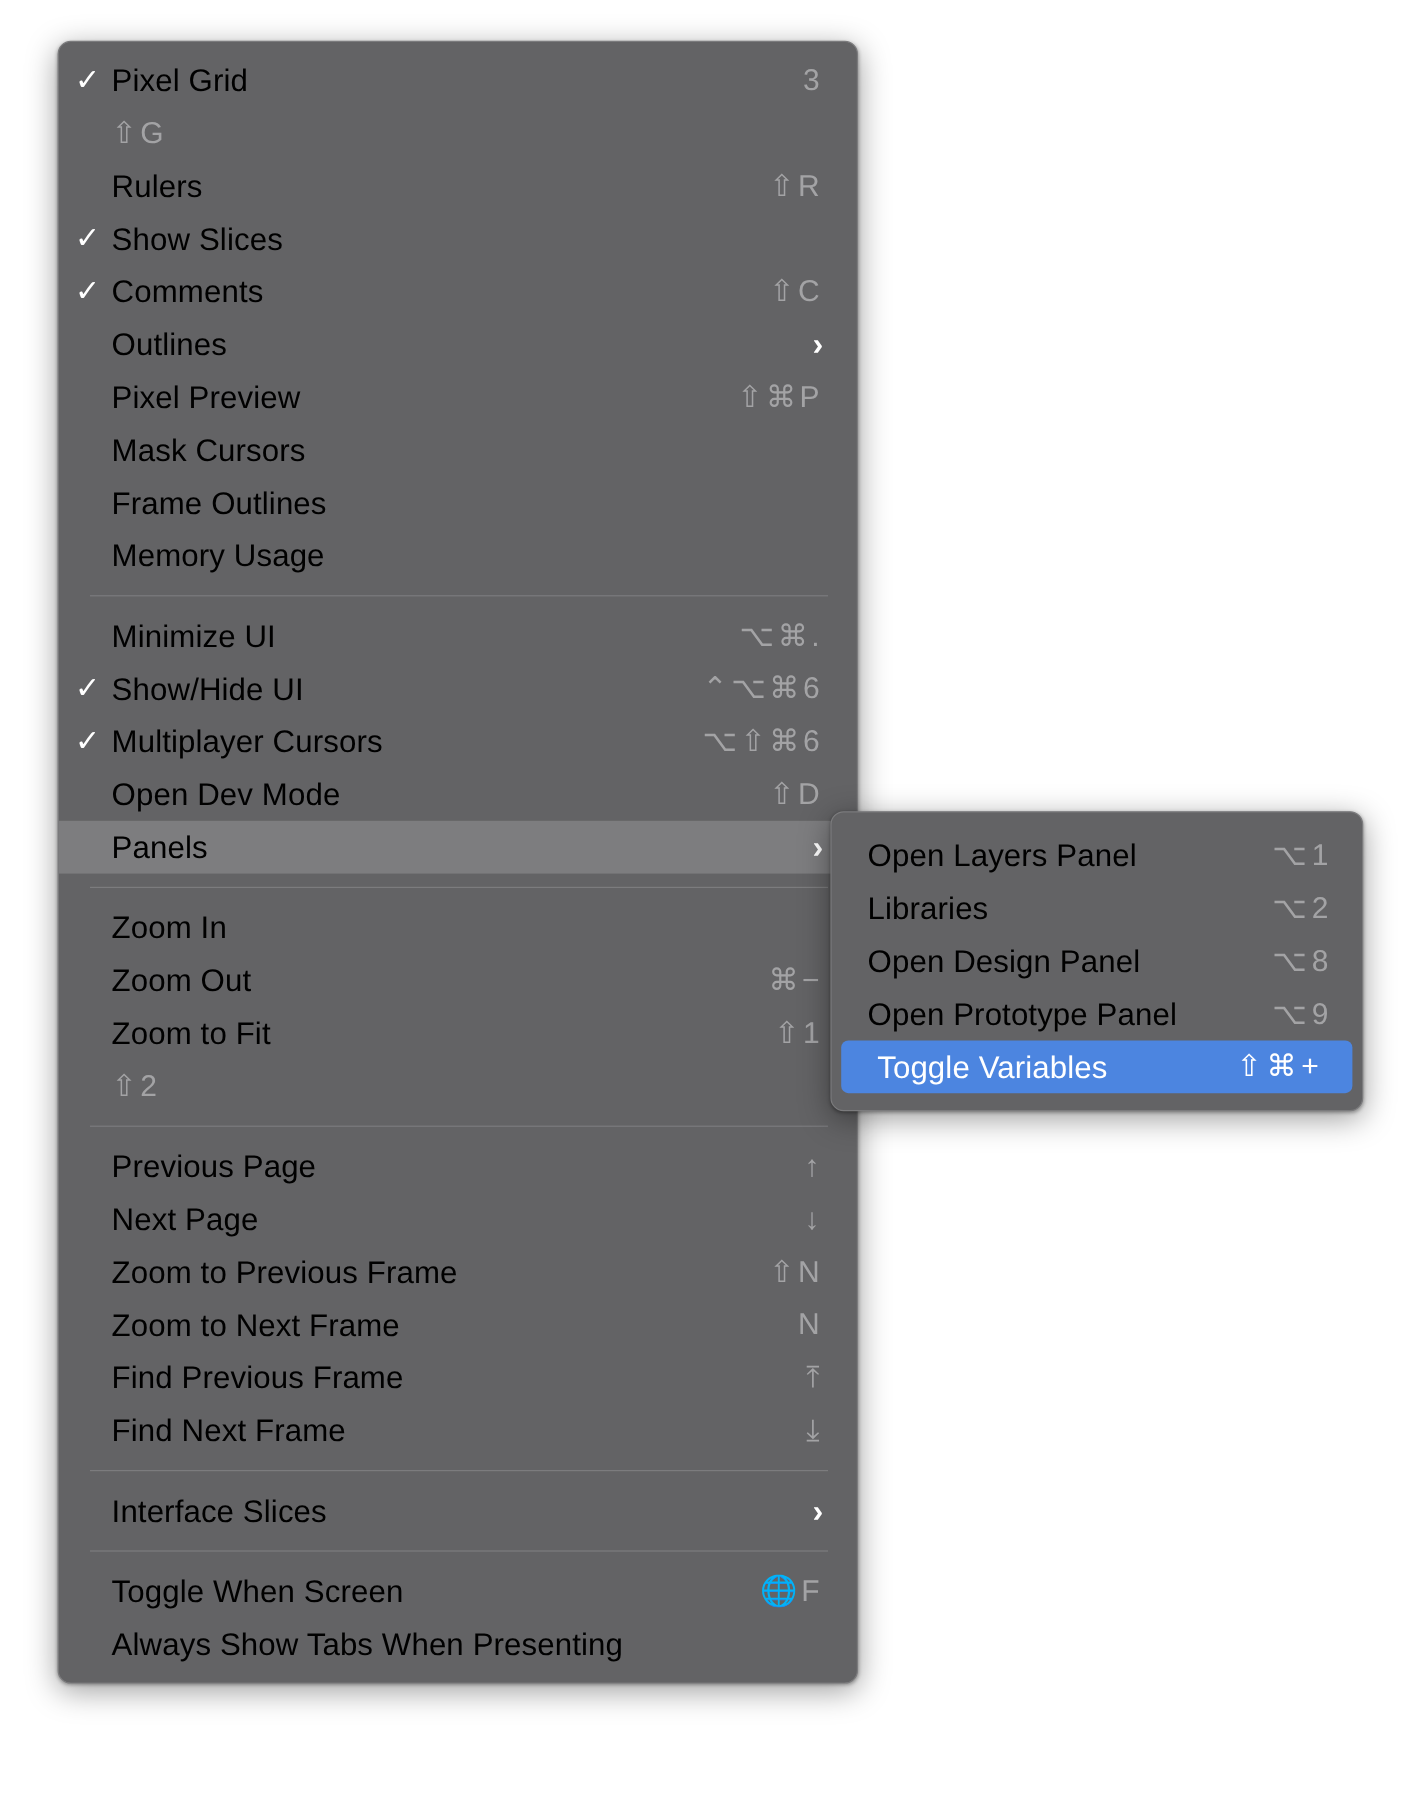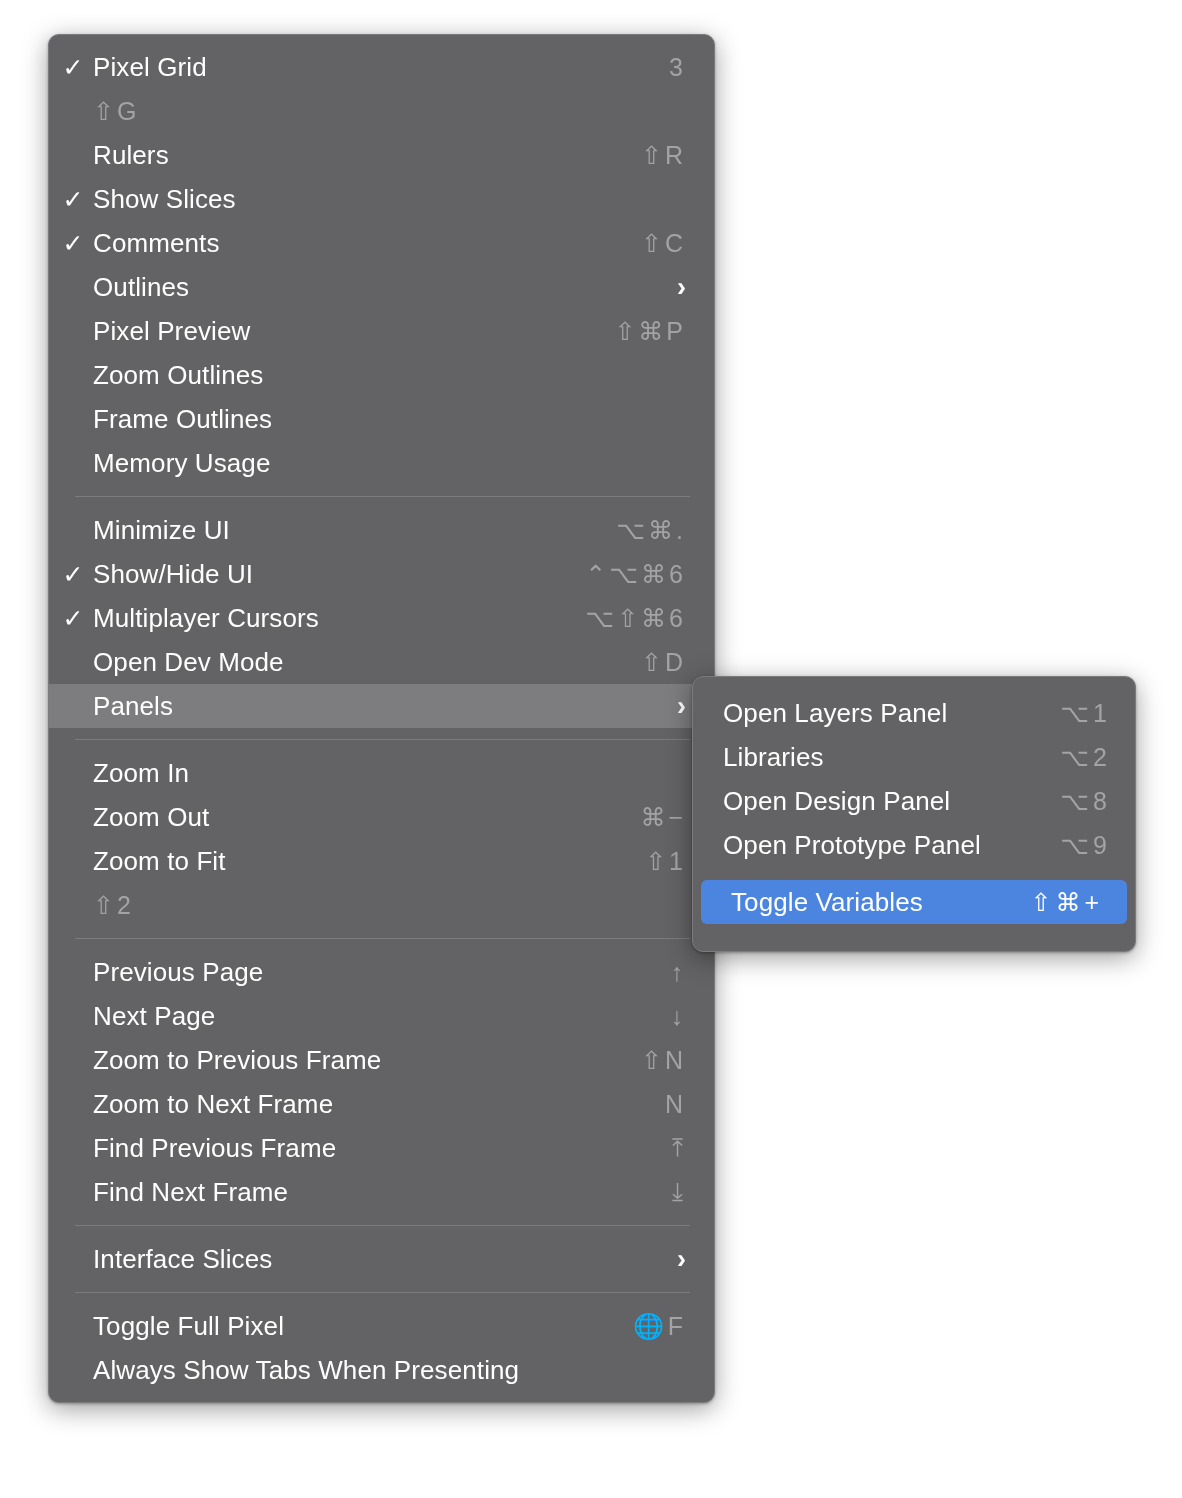--- a/index.html
+++ b/index.html
@@ -60,21 +60,21 @@
     font-size: 25px;
     line-height: 1;
     color: #ffffff;
     font-weight: 400;
     padding-left: 4px;
   }
 
   .row .label {
     flex: 1 1 auto;
     font-size: 26px;
-    color: #ffffff;
+    color: #000000;
     white-space: nowrap;
     letter-spacing: 0.1px;
   }
 
   .row .shortcut {
     flex: 0 0 auto;
     font-size: 25px;
     color: #a3a3a5;
     white-space: nowrap;
     letter-spacing: 3px;
@@ -97,21 +97,21 @@
   #submenu .row .label { font-size: 26px; }
   #submenu .row .shortcut { letter-spacing: 4px; }
 
   
   .row.hl-gray {
     background: #7d7d7f;
     justify-content: space-between;
   }
   .row.hl-blue {
     background: #4c85e0;
-    margin: 13px 8px;
+    margin: 0 8px;
     border-radius: 6px;
   }
   .row.hl-blue .label,
   .row.hl-blue .shortcut,
   .row.hl-blue .check { color: #ffffff; }
 
   
   .sep {
     height: 1px;
     background: #7c7c7e;
@@ -153,21 +153,21 @@
         <span class="label">Outlines</span>
         <span class="chevron">›</span>
       </div>
       <div class="row">
         <span class="check"></span>
         <span class="label">Pixel Preview</span>
         <span class="shortcut">⇧⌘P</span>
       </div>
       <div class="row">
         <span class="check"></span>
-        <span class="label">Zoom Outlines</span>
+        <span class="label">Mask Cursors</span>
         <span class="shortcut"></span>
       </div>
       <div class="row">
         <span class="check"></span>
         <span class="label">Frame Outlines</span>
         <span class="shortcut"></span>
       </div>
       <div class="row">
         <span class="check"></span>
         <span class="label">Memory Usage</span>
@@ -252,21 +252,21 @@
       </div>
       <div class="sep"></div>
       <div class="row">
         <span class="check"></span>
         <span class="label">Interface Slices</span>
         <span class="chevron">›</span>
       </div>
       <div class="sep"></div>
       <div class="row">
         <span class="check"></span>
-        <span class="label">Toggle Full Pixel</span>
+        <span class="label">Toggle When Screen</span>
         <span class="shortcut">🌐F</span>
       </div>
       <div class="row">
         <span class="check"></span>
         <span class="label">Always Show Tabs When Presenting</span>
         <span class="shortcut"></span>
       </div>
     </div>
 
   <div class="menu" id="submenu">

